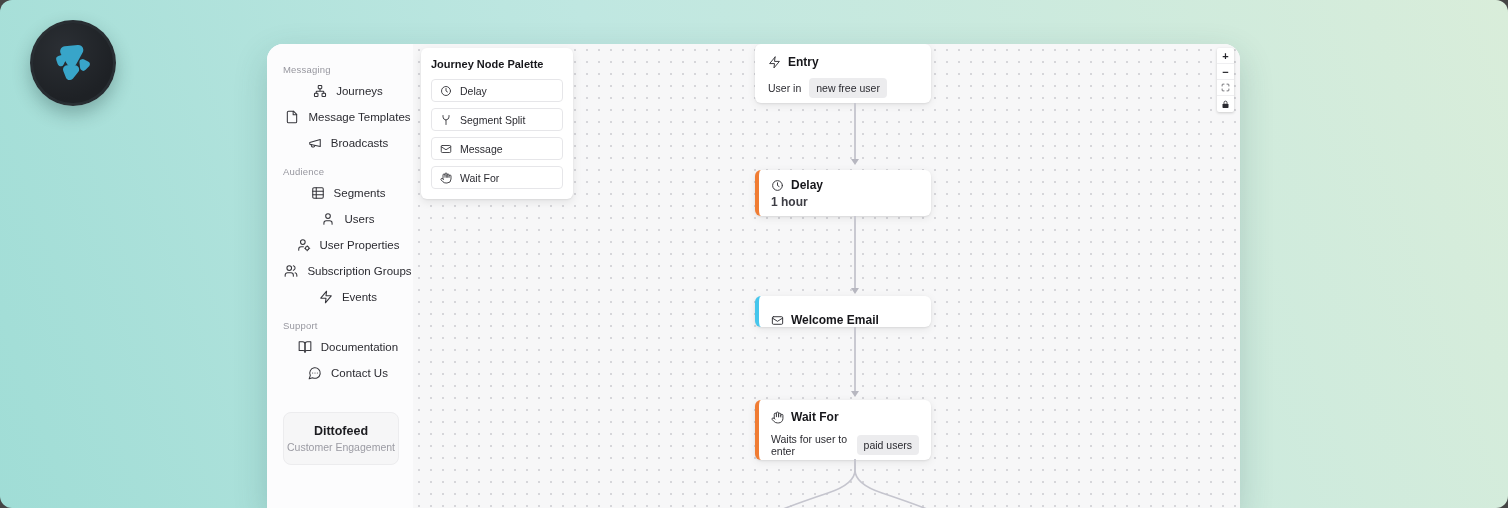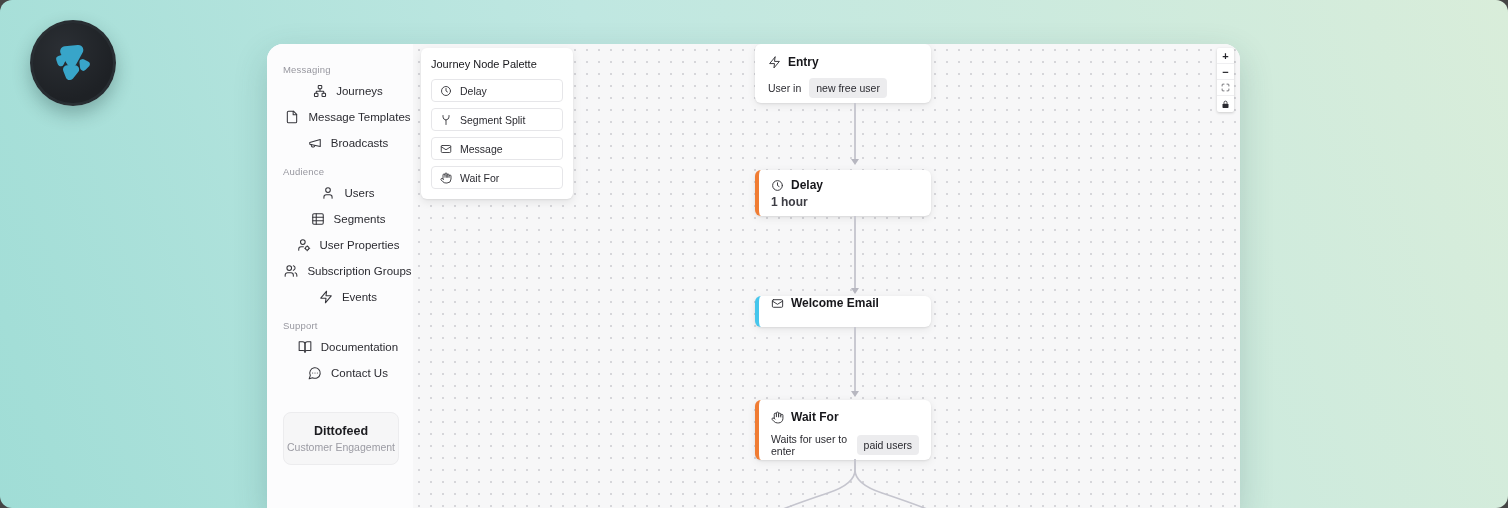--- a/index.html
+++ b/index.html
@@ -51,21 +51,21 @@
     background-image: radial-gradient(circle, #d6d6da 1.05px, transparent 1.05px);
     background-size: 12px 12px;
   }
 
   
   .palette {
     position: absolute; left: 8px; top: 4px; width: 152px; background: #fff;
     border-radius: 6px; padding: 10px;
     box-shadow: 0 1px 2px rgba(0,0,0,.06), 0 3px 10px rgba(0,0,0,.09);
   }
-  .palette-title { font-size: 11px; font-weight: 400; color: #17171b; margin-bottom: 9px; }
+  .palette-title { font-size: 11px; font-weight: 700; color: #17171b; margin-bottom: 9px; }
   .pal-item {
     display: flex; align-items: center; gap: 8px; height: 23px; padding: 0 8px;
     border: 1px solid #e6e6e9; border-radius: 4px; margin-bottom: 6px;
     font-size: 10.5px; color: #2b2b31; background: #fff; cursor: grab;
   }
   .pal-item:last-child { margin-bottom: 0; }
   .pal-item svg { width: 12px; height: 12px; flex: 0 0 12px; }
 
   
   .node {
@@ -76,21 +76,21 @@
   .node.accent-cyan  { border-left: 4px solid #45c6ec; }
   .node-head { display: flex; align-items: center; gap: 7px; }
   .node-head svg { width: 13px; height: 13px; flex: 0 0 13px; }
   .node-title { font-size: 12px; font-weight: 700; color: #17171b; }
   .node-sub { font-size: 12px; color: #3d3d44; margin-top: 3px; font-weight: bold; }
   .node-body { display: flex; align-items: center; gap: 8px; font-size: 10.5px; color: #2b2b31; margin-top: 9px; }
   .pill { background: #ececee; border-radius: 4px; padding: 4px 7px; font-size: 10.5px; color: #2b2b31; white-space: nowrap; }
 
   .node-entry   { top: 0px;   height: 59px; padding: 11px 13px; }
   .node-delay   { top: 126px; height: 46px; padding: 8px 12px; }
-  .node-welcome { top: 252px; height: 31px; padding: 0 12px; display: flex; align-items: flex-start; }
+  .node-welcome { top: 252px; height: 31px; padding: 0 12px; display: flex; align-items: flex-end; }
   .node-wait    { top: 356px; height: 60px; padding: 10px 12px; }
 
   
   .edge { position: absolute; left: 441px; width: 2px; background: #c9c9d1; }
   .edge::after {
     content: ""; position: absolute; bottom: -6px; left: -3px;
     border: 4px solid transparent; border-bottom: none; border-top: 6px solid #b7b7c0;
   }
   .edge-1 { top: 59px;  height: 56px; }
   .edge-2 { top: 172px; height: 72px; }
@@ -158,34 +158,34 @@
               <path d="M11.6 16.8a3 3 0 1 1-5.8-1.6"></path>
             </g>
           </svg>
         <span>Broadcasts</span>
       </div>
 
       <div class="side-label">Audience</div>
       <div class="side-item">
         <svg viewBox="0 0 24 24">
             <g class="icon-stroke">
+              <rect x="3" y="3" width="18" height="18" rx="2"></rect>
+              <path d="M3 9h18M3 15h18M9 3v18"></path>
+            </g>
+          </svg>
+        <span>Segments</span>
+      </div>
+      <div class="side-item">
+        <svg viewBox="0 0 24 24">
+            <g class="icon-stroke">
               <path d="M19 21v-2a4 4 0 0 0-4-4H9a4 4 0 0 0-4 4v2"></path>
               <circle cx="12" cy="7" r="4"></circle>
             </g>
           </svg>
         <span>Users</span>
-      </div>
-      <div class="side-item">
-        <svg viewBox="0 0 24 24">
-            <g class="icon-stroke">
-              <rect x="3" y="3" width="18" height="18" rx="2"></rect>
-              <path d="M3 9h18M3 15h18M9 3v18"></path>
-            </g>
-          </svg>
-        <span>Segments</span>
       </div>
       <div class="side-item">
         <svg viewBox="0 0 24 24">
             <g class="icon-stroke">
               <path d="M11 15H7a4 4 0 0 0-4 4v2"></path>
               <circle cx="10" cy="7" r="4"></circle>
               <circle cx="17.5" cy="17.5" r="3"></circle>
               <path d="M17.5 13.2v1M17.5 20.8v1M21.8 17.5h-1M14.2 17.5h-1"></path>
             </g>
           </svg>

